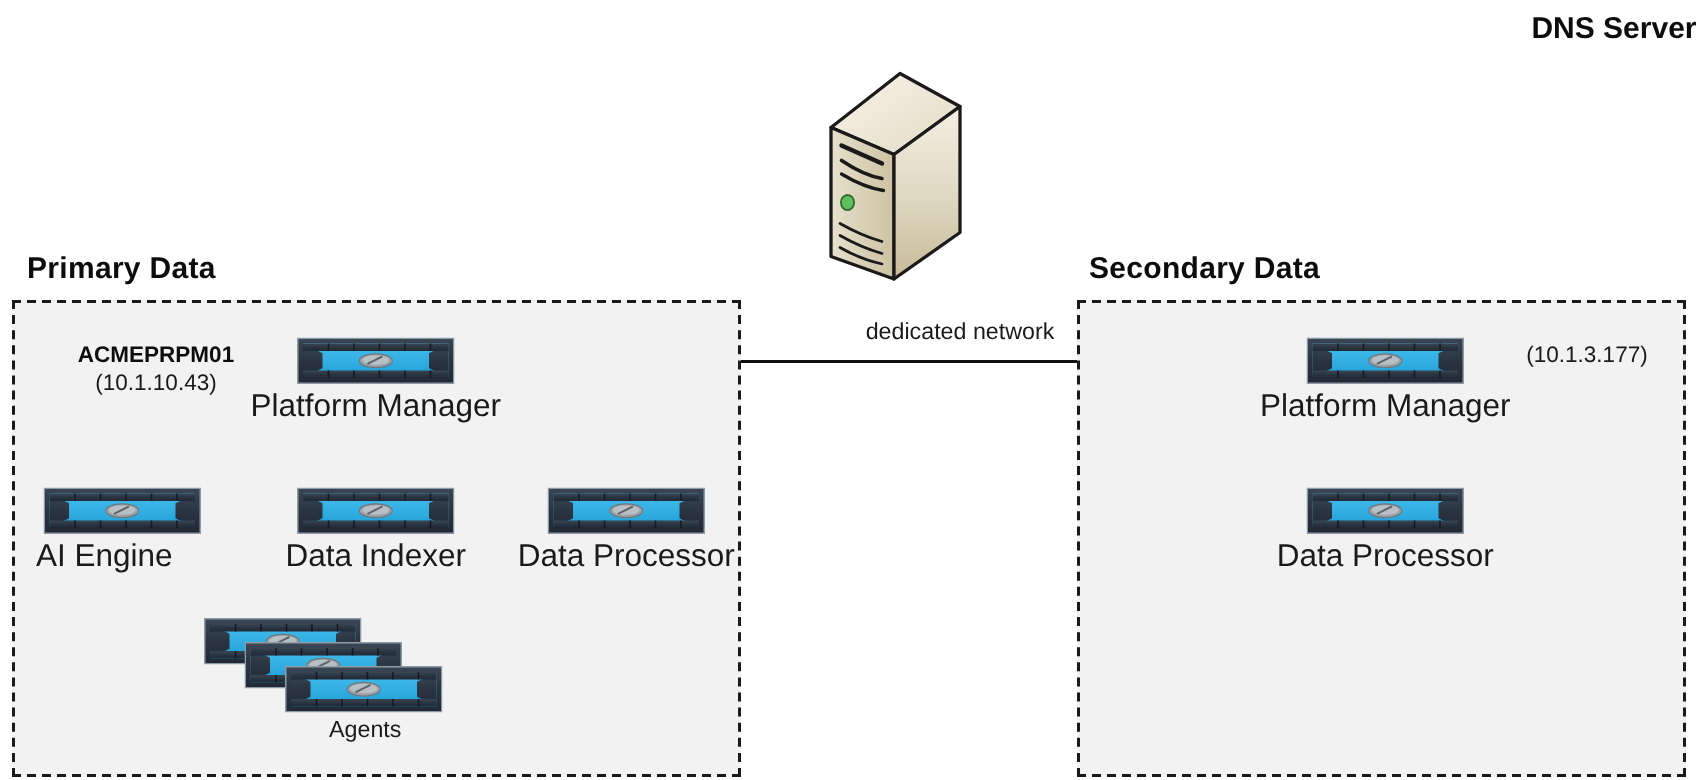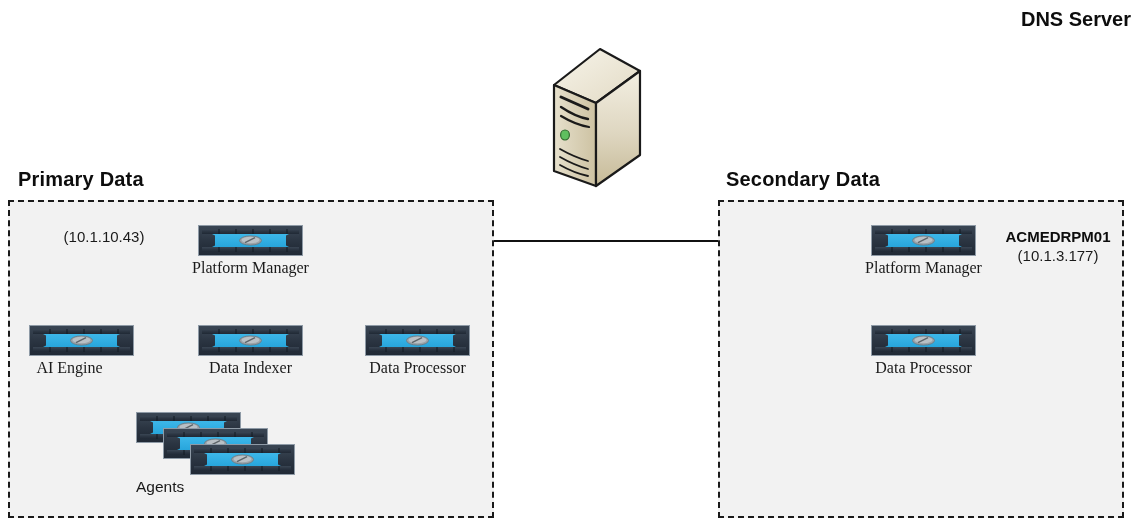--- a/index.html
+++ b/index.html
@@ -32,24 +32,23 @@
   #primary-title{left:18px;top:168px;}
   #secondary-title{left:726px;top:168px;}
 
   
   .node{position:absolute;}
   .node-label{
     position:absolute;
     left:50%;
     transform:translateX(-50%);
     top:34px;
-    font-size:16px;
+    font-size:21px;
     color:#1a1a1a;
     white-space:nowrap;
-    font-family:Liberation Serif, serif;
   }
 
   
   .rack{
     position:relative;
     width:105px;height:31px;
     display:block;
   }
   .rack svg{display:block;width:105px;height:31px;}
 
@@ -102,21 +101,21 @@
   }
   #dns-server{
     position:absolute;left:548px;top:45px;width:95px;height:145px;
   }
   #dns-server svg{display:block;}
 
   
   #agents-group{position:absolute;left:136px;top:412px;width:215px;height:88px;}
   #agents-group .rack-a{position:absolute;}
   #agents-label{
-    position:absolute;left:0;top:66px;width:215px;text-align:left;
+    position:absolute;left:0;top:66px;width:215px;text-align:center;
     font-size:15.5px;color:#1a1a1a;
   }
 </style>
 </head>
 <body>
 
 <div class="stage">
 
   <div id="dns-title">DNS Server</div>
 
@@ -153,26 +152,28 @@
 
       <path d="M12 104 Q26 112 40 116" stroke="#1a1a1a" stroke-width="1.8" fill="none" stroke-linecap="round"></path>
       <path d="M12 112 Q26 120 40 124" stroke="#1a1a1a" stroke-width="1.8" fill="none" stroke-linecap="round"></path>
       <path d="M12 120 Q26 128 40 131" stroke="#1a1a1a" stroke-width="1.8" fill="none" stroke-linecap="round"></path>
     </svg>
   </div>
 
   <div id="replication-line"></div>
   <div id="replication-arrowhead"></div>
   <div id="replication-label">
+    <span class="l2">dedicated network</span>
   </div>
 
   <div id="primary-title" class="site-title">Primary Data</div>
   <div id="primary-box" class="site-box"></div>
 
   <div class="host" style="left:34px;top:228px;width:140px;">
+    <span class="hn">ACMEPRPM01</span>
     <span class="ip">(10.1.10.43)</span>
   </div>
 
   <div class="node" style="left:198px;top:225px;width:105px;">
     <span class="rack" style="">
     <svg viewBox="0 0 105 31" xmlns="http://www.w3.org/2000/svg">
       <defs>
         <linearGradient id="bodyGrad0" x1="0" y1="0" x2="0" y2="1">
           <stop offset="0%" stop-color="#45bdee"></stop>
           <stop offset="45%" stop-color="#34b0e4"></stop>
@@ -445,21 +446,20 @@
       <path d="M47 17.6 L57 12.6" stroke="#5d646a" stroke-width="1.4" fill="none"></path>
     </svg>
   </span>
     <span id="agents-label">Agents</span>
   </div>
 
   <div id="secondary-title" class="site-title">Secondary Data</div>
   <div id="secondary-box" class="site-box"></div>
 
   <div class="host" style="left:988px;top:228px;width:140px;">
-    <span class="hn">ACMEDRPM01</span>
     <span class="ip">(10.1.3.177)</span>
   </div>
 
   <div class="node" style="left:871px;top:225px;width:105px;">
     <span class="rack" style="">
     <svg viewBox="0 0 105 31" xmlns="http://www.w3.org/2000/svg">
       <defs>
         <linearGradient id="bodyGrad7" x1="0" y1="0" x2="0" y2="1">
           <stop offset="0%" stop-color="#45bdee"></stop>
           <stop offset="45%" stop-color="#34b0e4"></stop>

